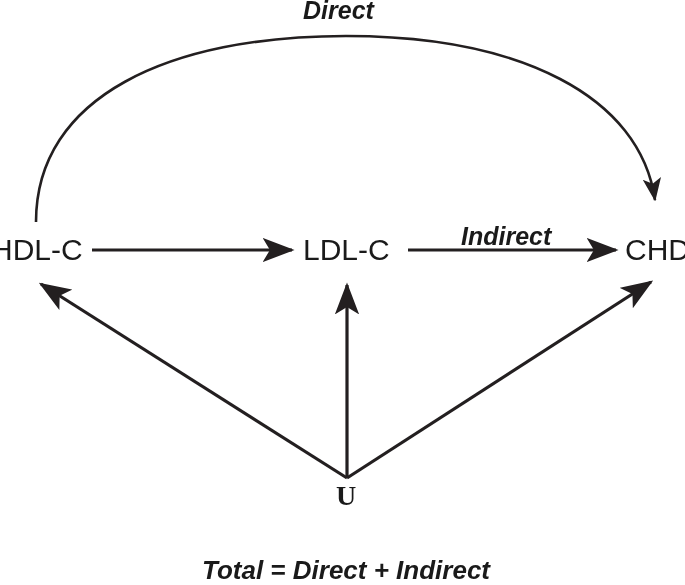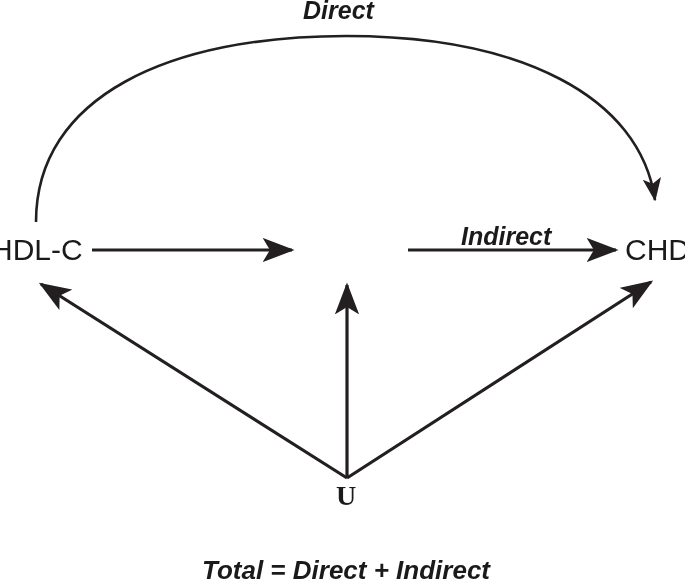--- a/index.html
+++ b/index.html
@@ -92,20 +92,21 @@
 
     <line x1="347" y1="478" x2="41" y2="284" stroke="#231f20" stroke-width="3.2" marker-end="url(#ah)"></line>
 
     <line x1="347" y1="478" x2="347" y2="285" stroke="#231f20" stroke-width="3.2" marker-end="url(#ah)"></line>
 
     <line x1="347" y1="478" x2="651" y2="282" stroke="#231f20" stroke-width="3.2" marker-end="url(#ah)"></line>
   </svg>
 
   <div class="node-label" id="node-exposure">HDL-C</div>
 
+  <div class="node-label" id="node-mediator">LDL-C</div>
 
   <div class="node-label" id="node-outcome">CHD</div>
 
   <div class="confounder-label" id="node-confounder">U</div>
 
   <div class="edge-label" id="label-direct">Direct</div>
 
   <div class="edge-label" id="label-indirect">Indirect</div>
 
   <div class="caption-label" id="caption-total">Total = Direct + Indirect</div>

